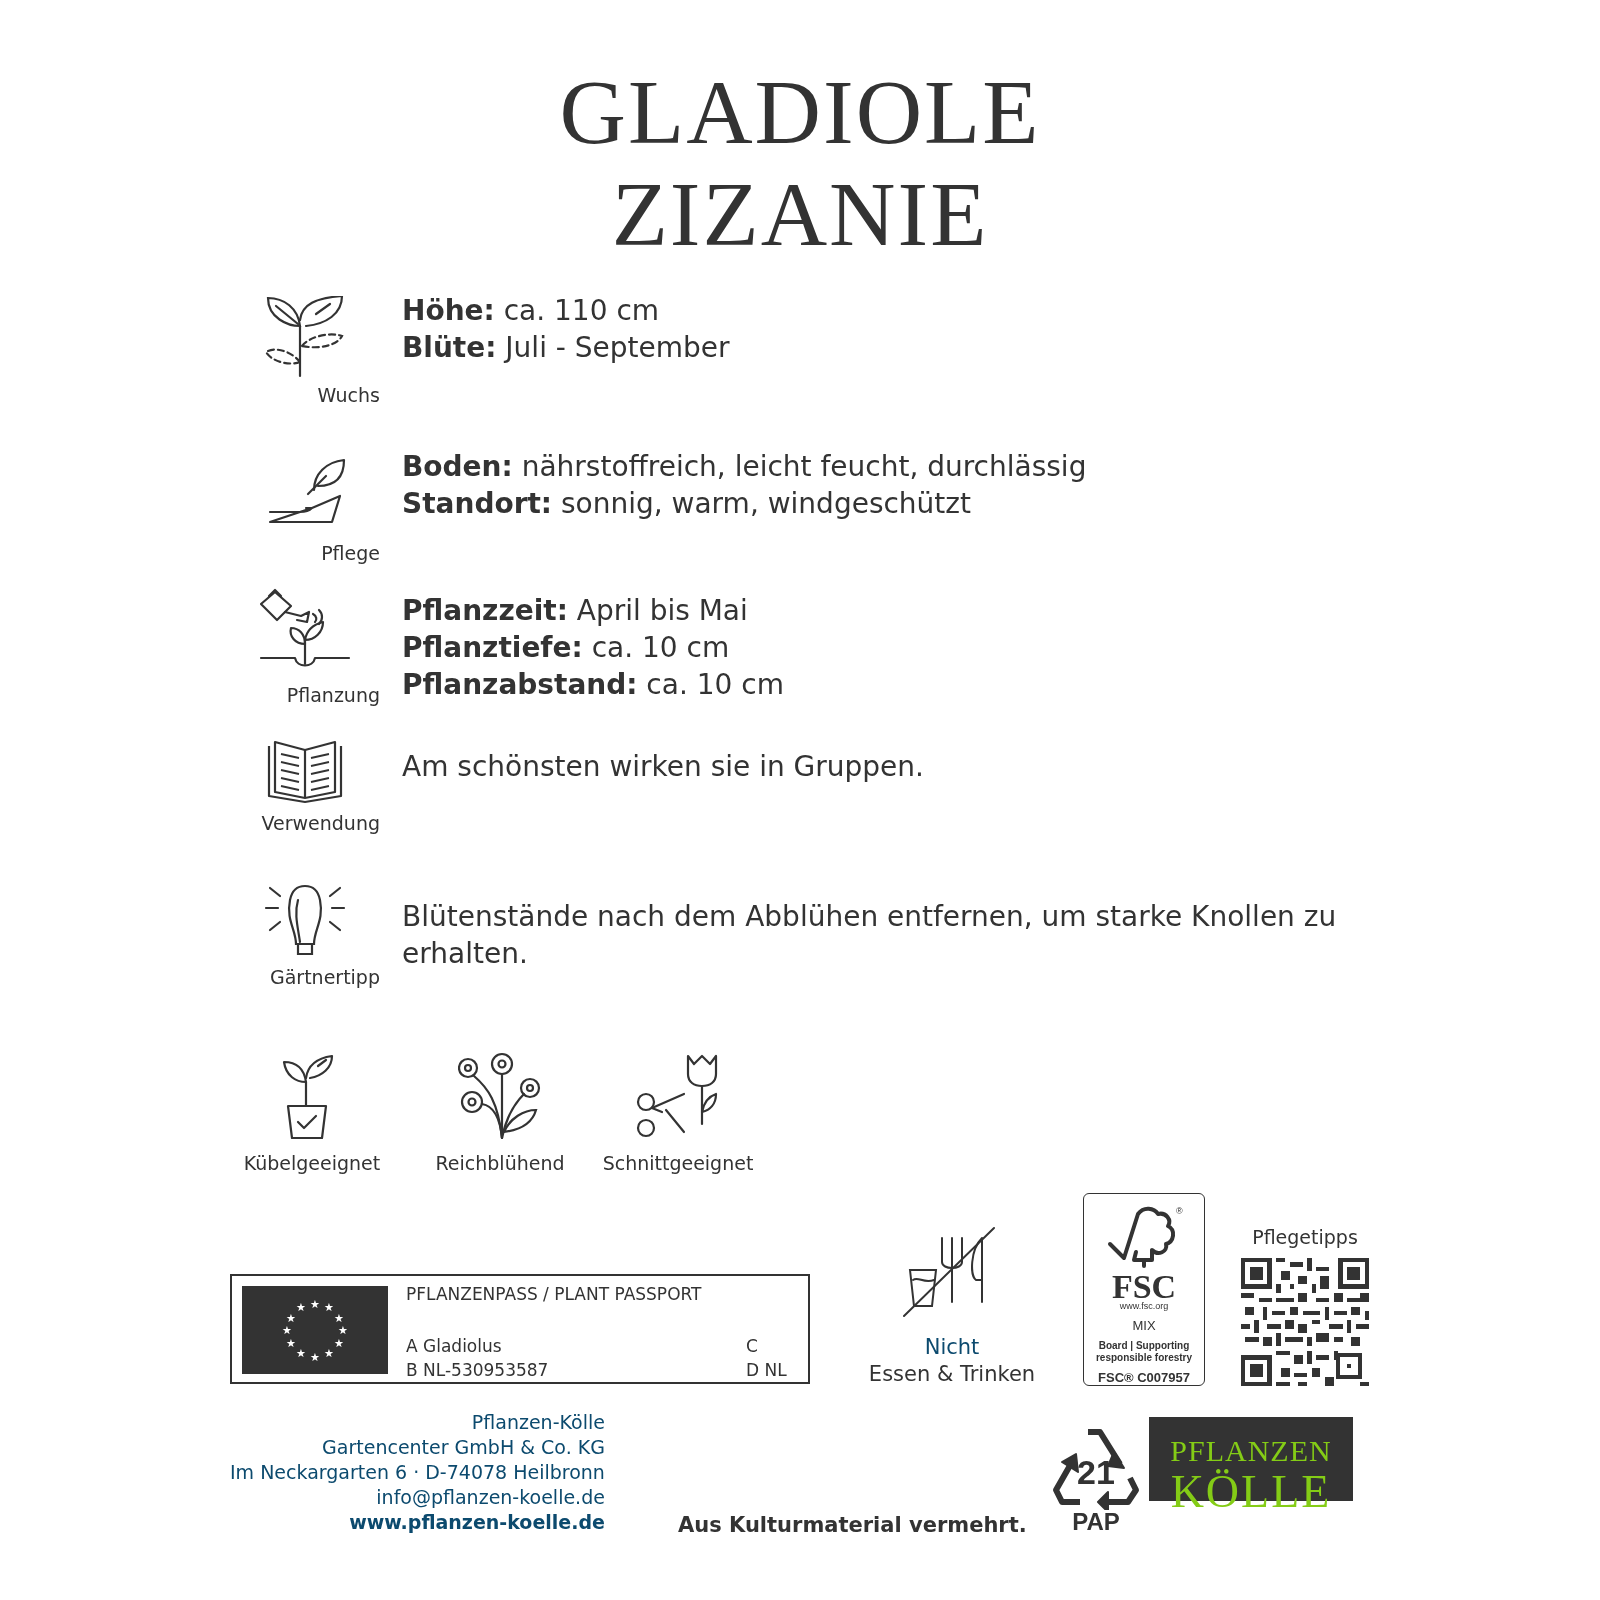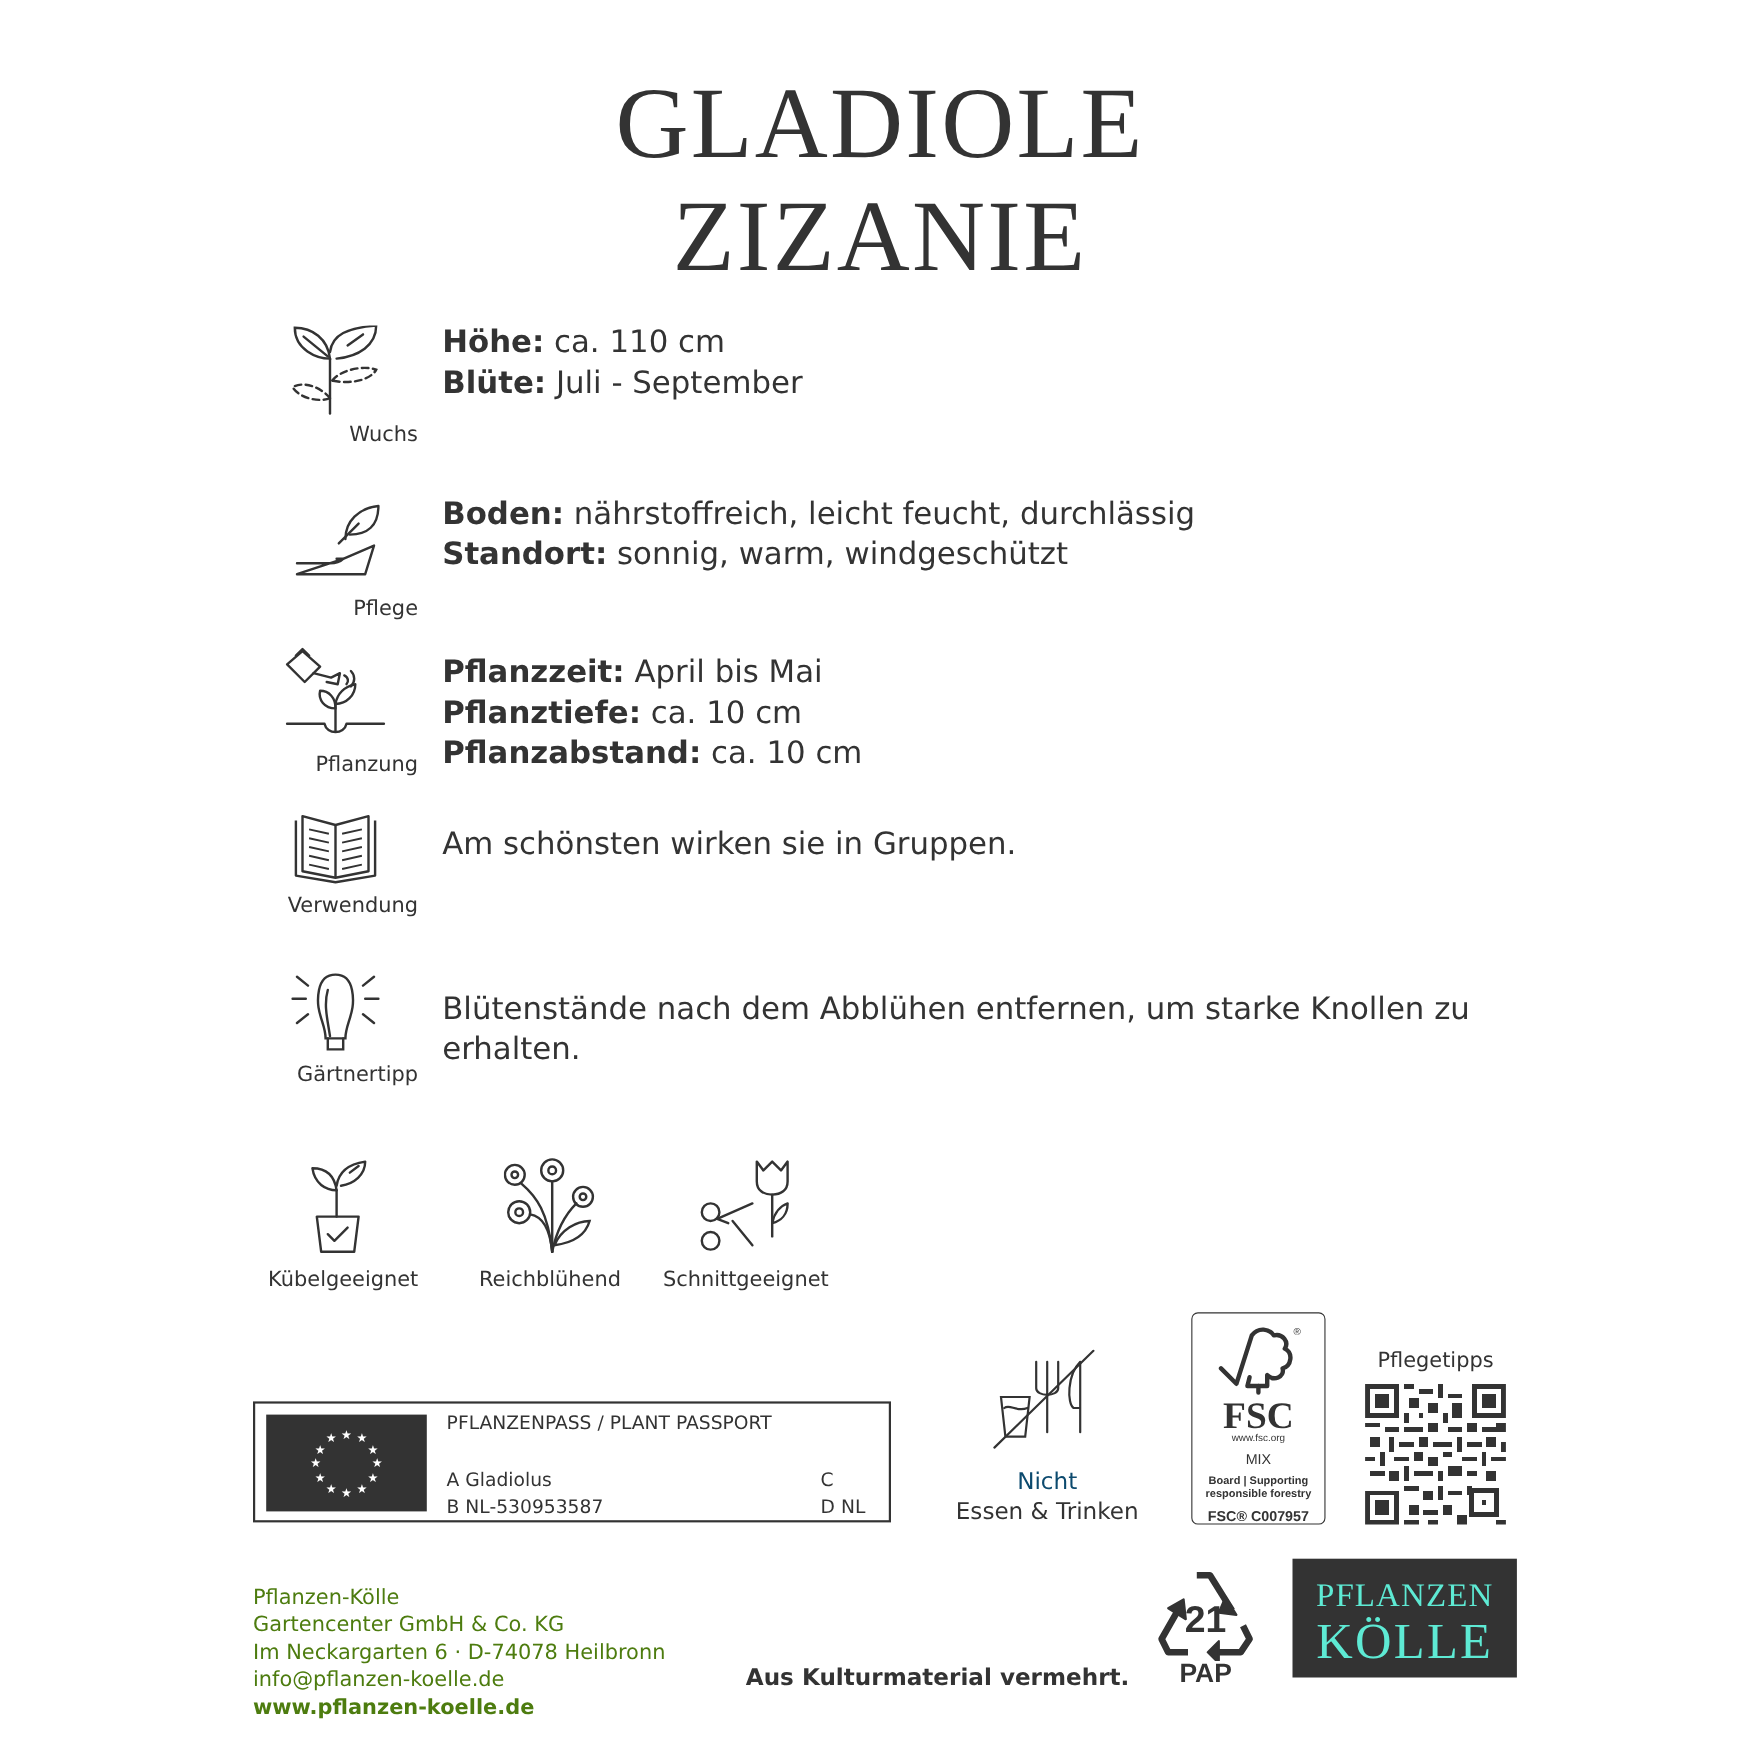--- a/index.html
+++ b/index.html
@@ -10,22 +10,22 @@
   .icon-col svg { display: block; margin: 0 auto; }
   .icon-label { font-size: 19px; color: #333; margin-top: 6px; font-family: "DejaVu Sans", sans-serif; }
   .info { position: absolute; left: 402px; font-size: 28px; line-height: 37px; color: #333; font-family: "DejaVu Sans", sans-serif; }
   .info b { font-weight: bold; }
   .feat { position: absolute; text-align: center; }
   .feat .icon-label { margin-top: 8px; font-size: 19px; }
   .passport { position: absolute; left: 230px; top: 1274px; width: 580px; height: 110px; border: 2px solid #333; box-sizing: border-box; }
   .eu-flag { position: absolute; left: 10px; top: 10px; width: 146px; height: 88px; background: #333; }
   .pp-text { position: absolute; font-family: "DejaVu Sans", sans-serif; font-size: 17px; color: #333; }
   .fsc { position: absolute; left: 1083px; top: 1193px; width: 122px; height: 193px; border: 1.5px solid #333; border-radius: 6px; box-sizing: border-box; text-align: center; font-family: "Liberation Sans", sans-serif; color: #333; }
-  .address { position: absolute; left: 230px; top: 1440px; font-size: 19px; line-height: 25px; color: #4d7c0f; font-family: "DejaVu Sans", sans-serif; }
-  .logo-box { position: absolute; left: 1175px; top: 1417px; width: 204px; height: 108px; background: #333; color: #5eead4; text-align: center; font-family: "Liberation Serif", "DejaVu Serif", serif; }
+  .address { position: absolute; left: 230px; top: 1410px; font-size: 19px; line-height: 25px; color: #0c4a6e; font-family: "DejaVu Sans", sans-serif; text-align: right; }
+  .logo-box { position: absolute; left: 1149px; top: 1417px; width: 204px; height: 84px; background: #333; color: #84cc16; text-align: center; font-family: "Liberation Serif", "DejaVu Serif", serif; }
 </style>
 </head>
 <body>
 
 <div class="abs title" style="top:66px;">GLADIOLE</div>
 <div class="abs title" style="top:168px;">ZIZANIE</div>
 
 <div class="icon-col" style="top:296px;">
   <svg width="90" height="82" viewBox="0 0 90 82" fill="none" stroke="#333" stroke-width="2.2" stroke-linecap="round">
     <path d="M40 80 V30"></path>

